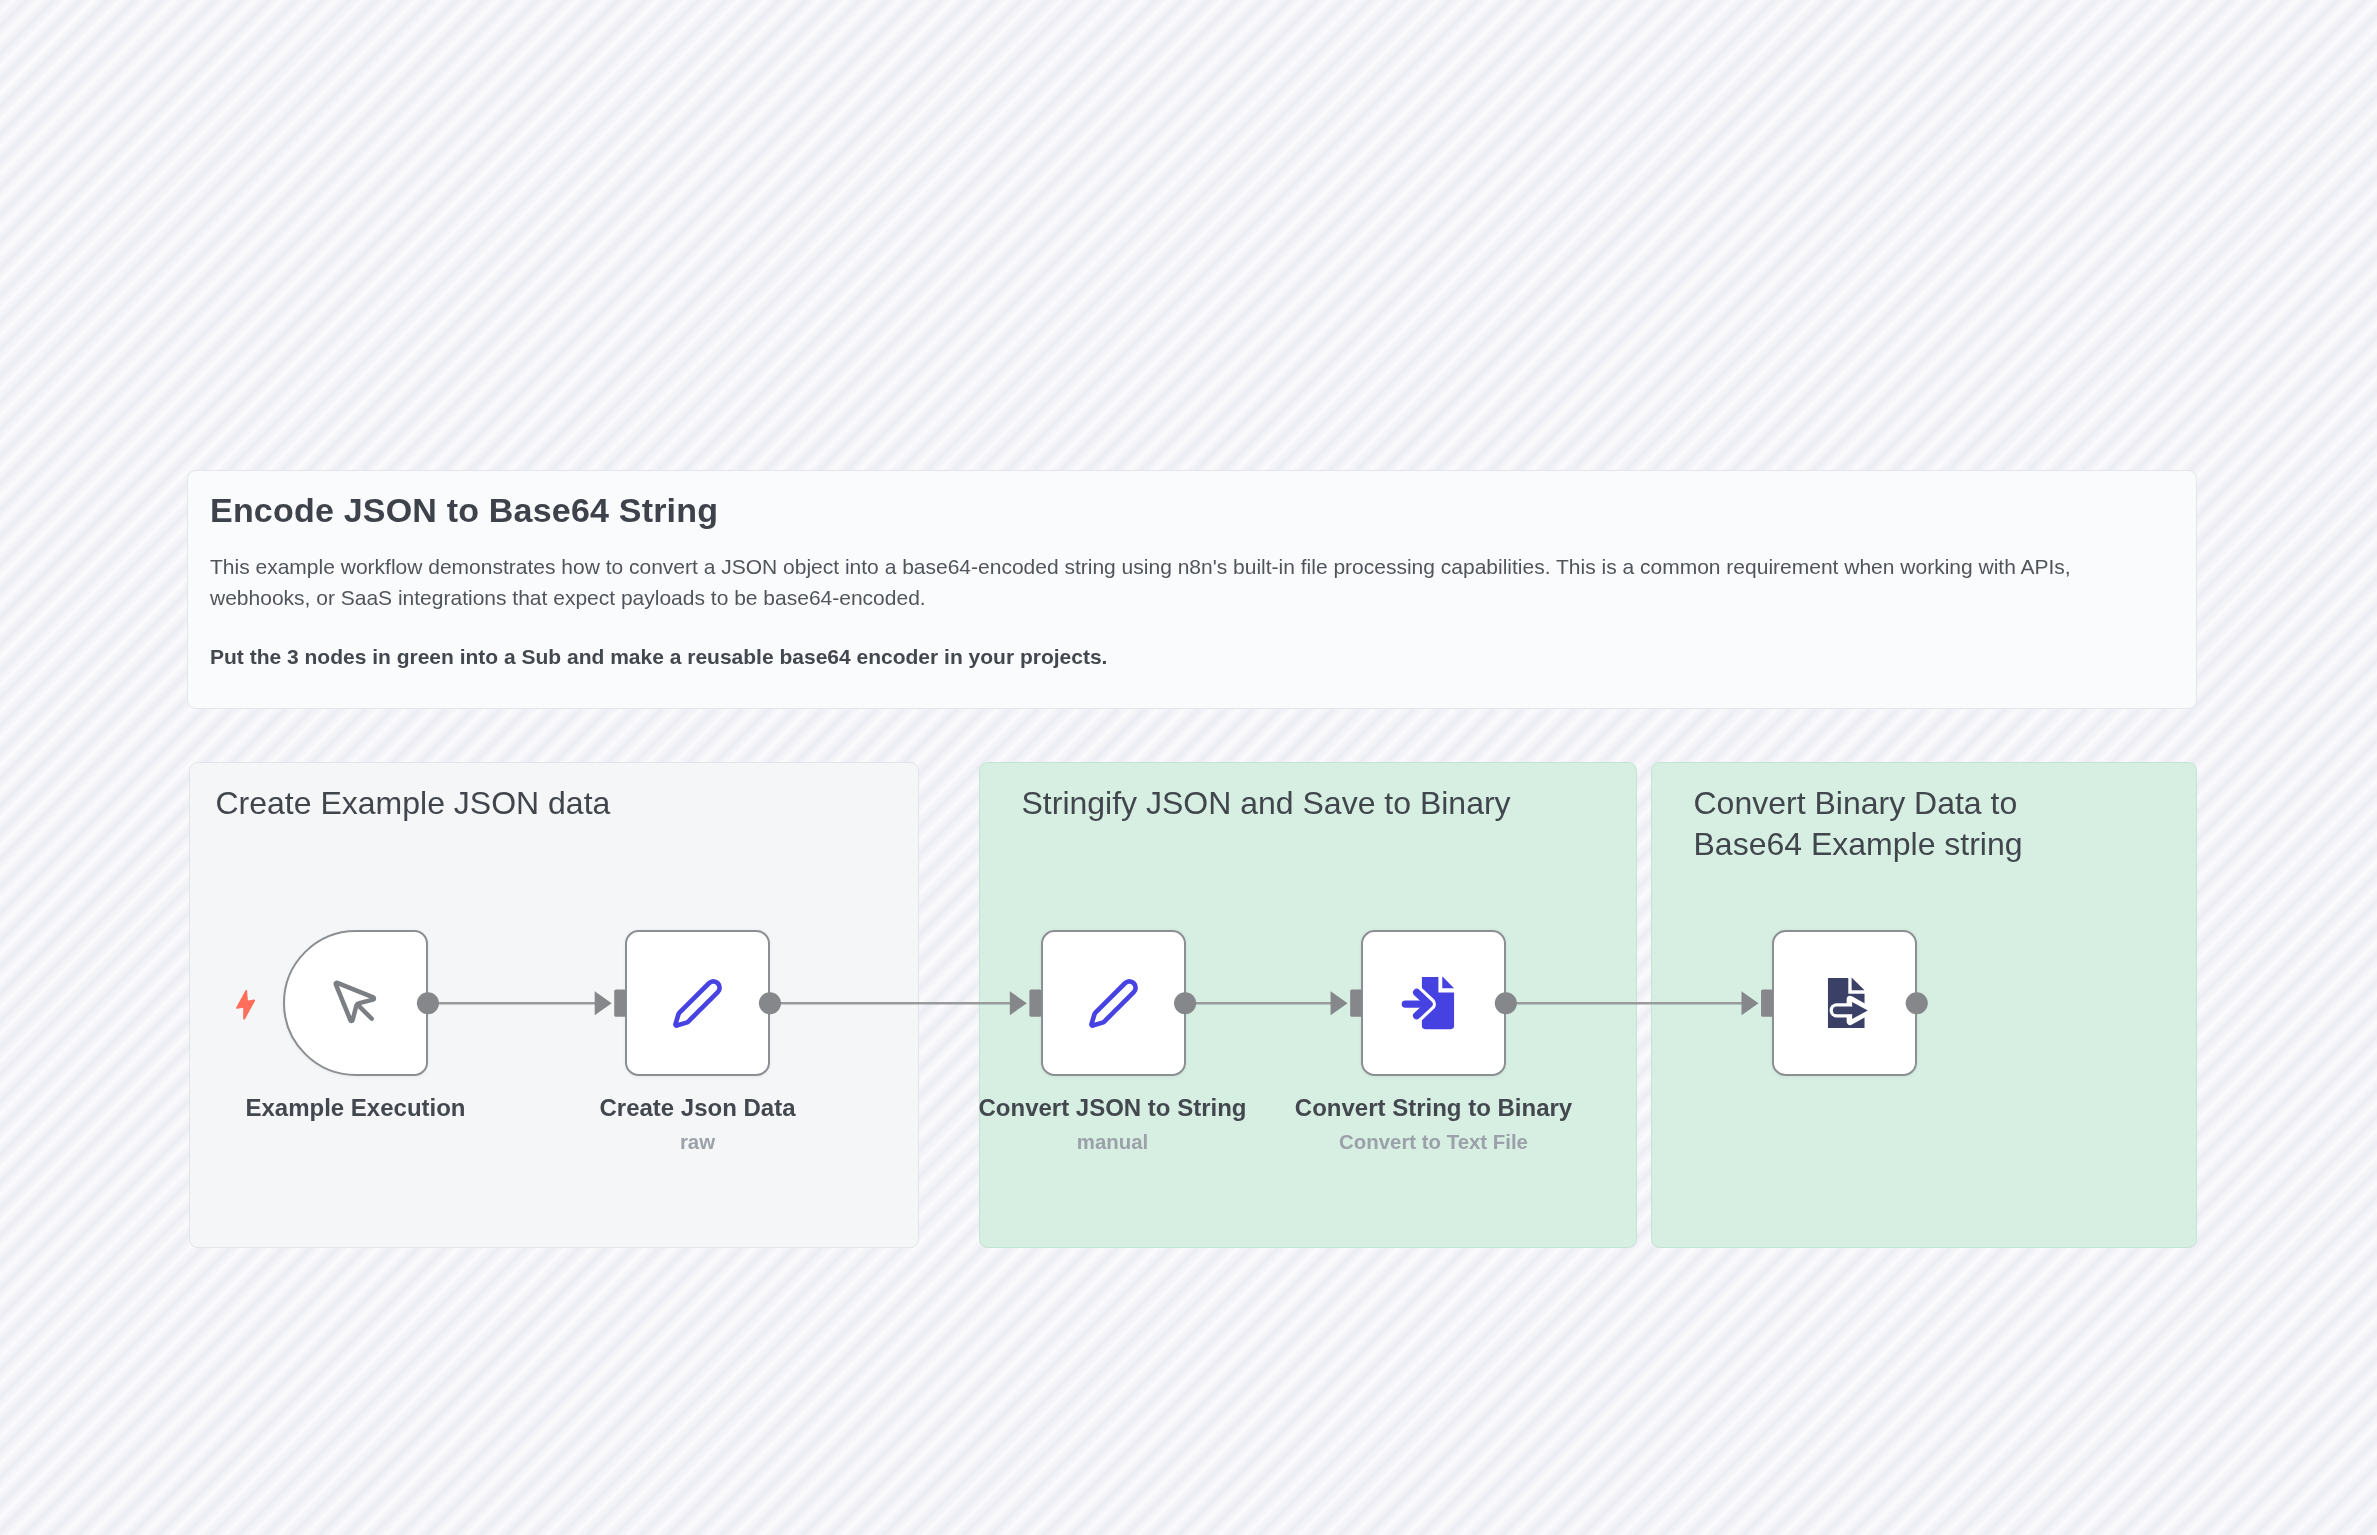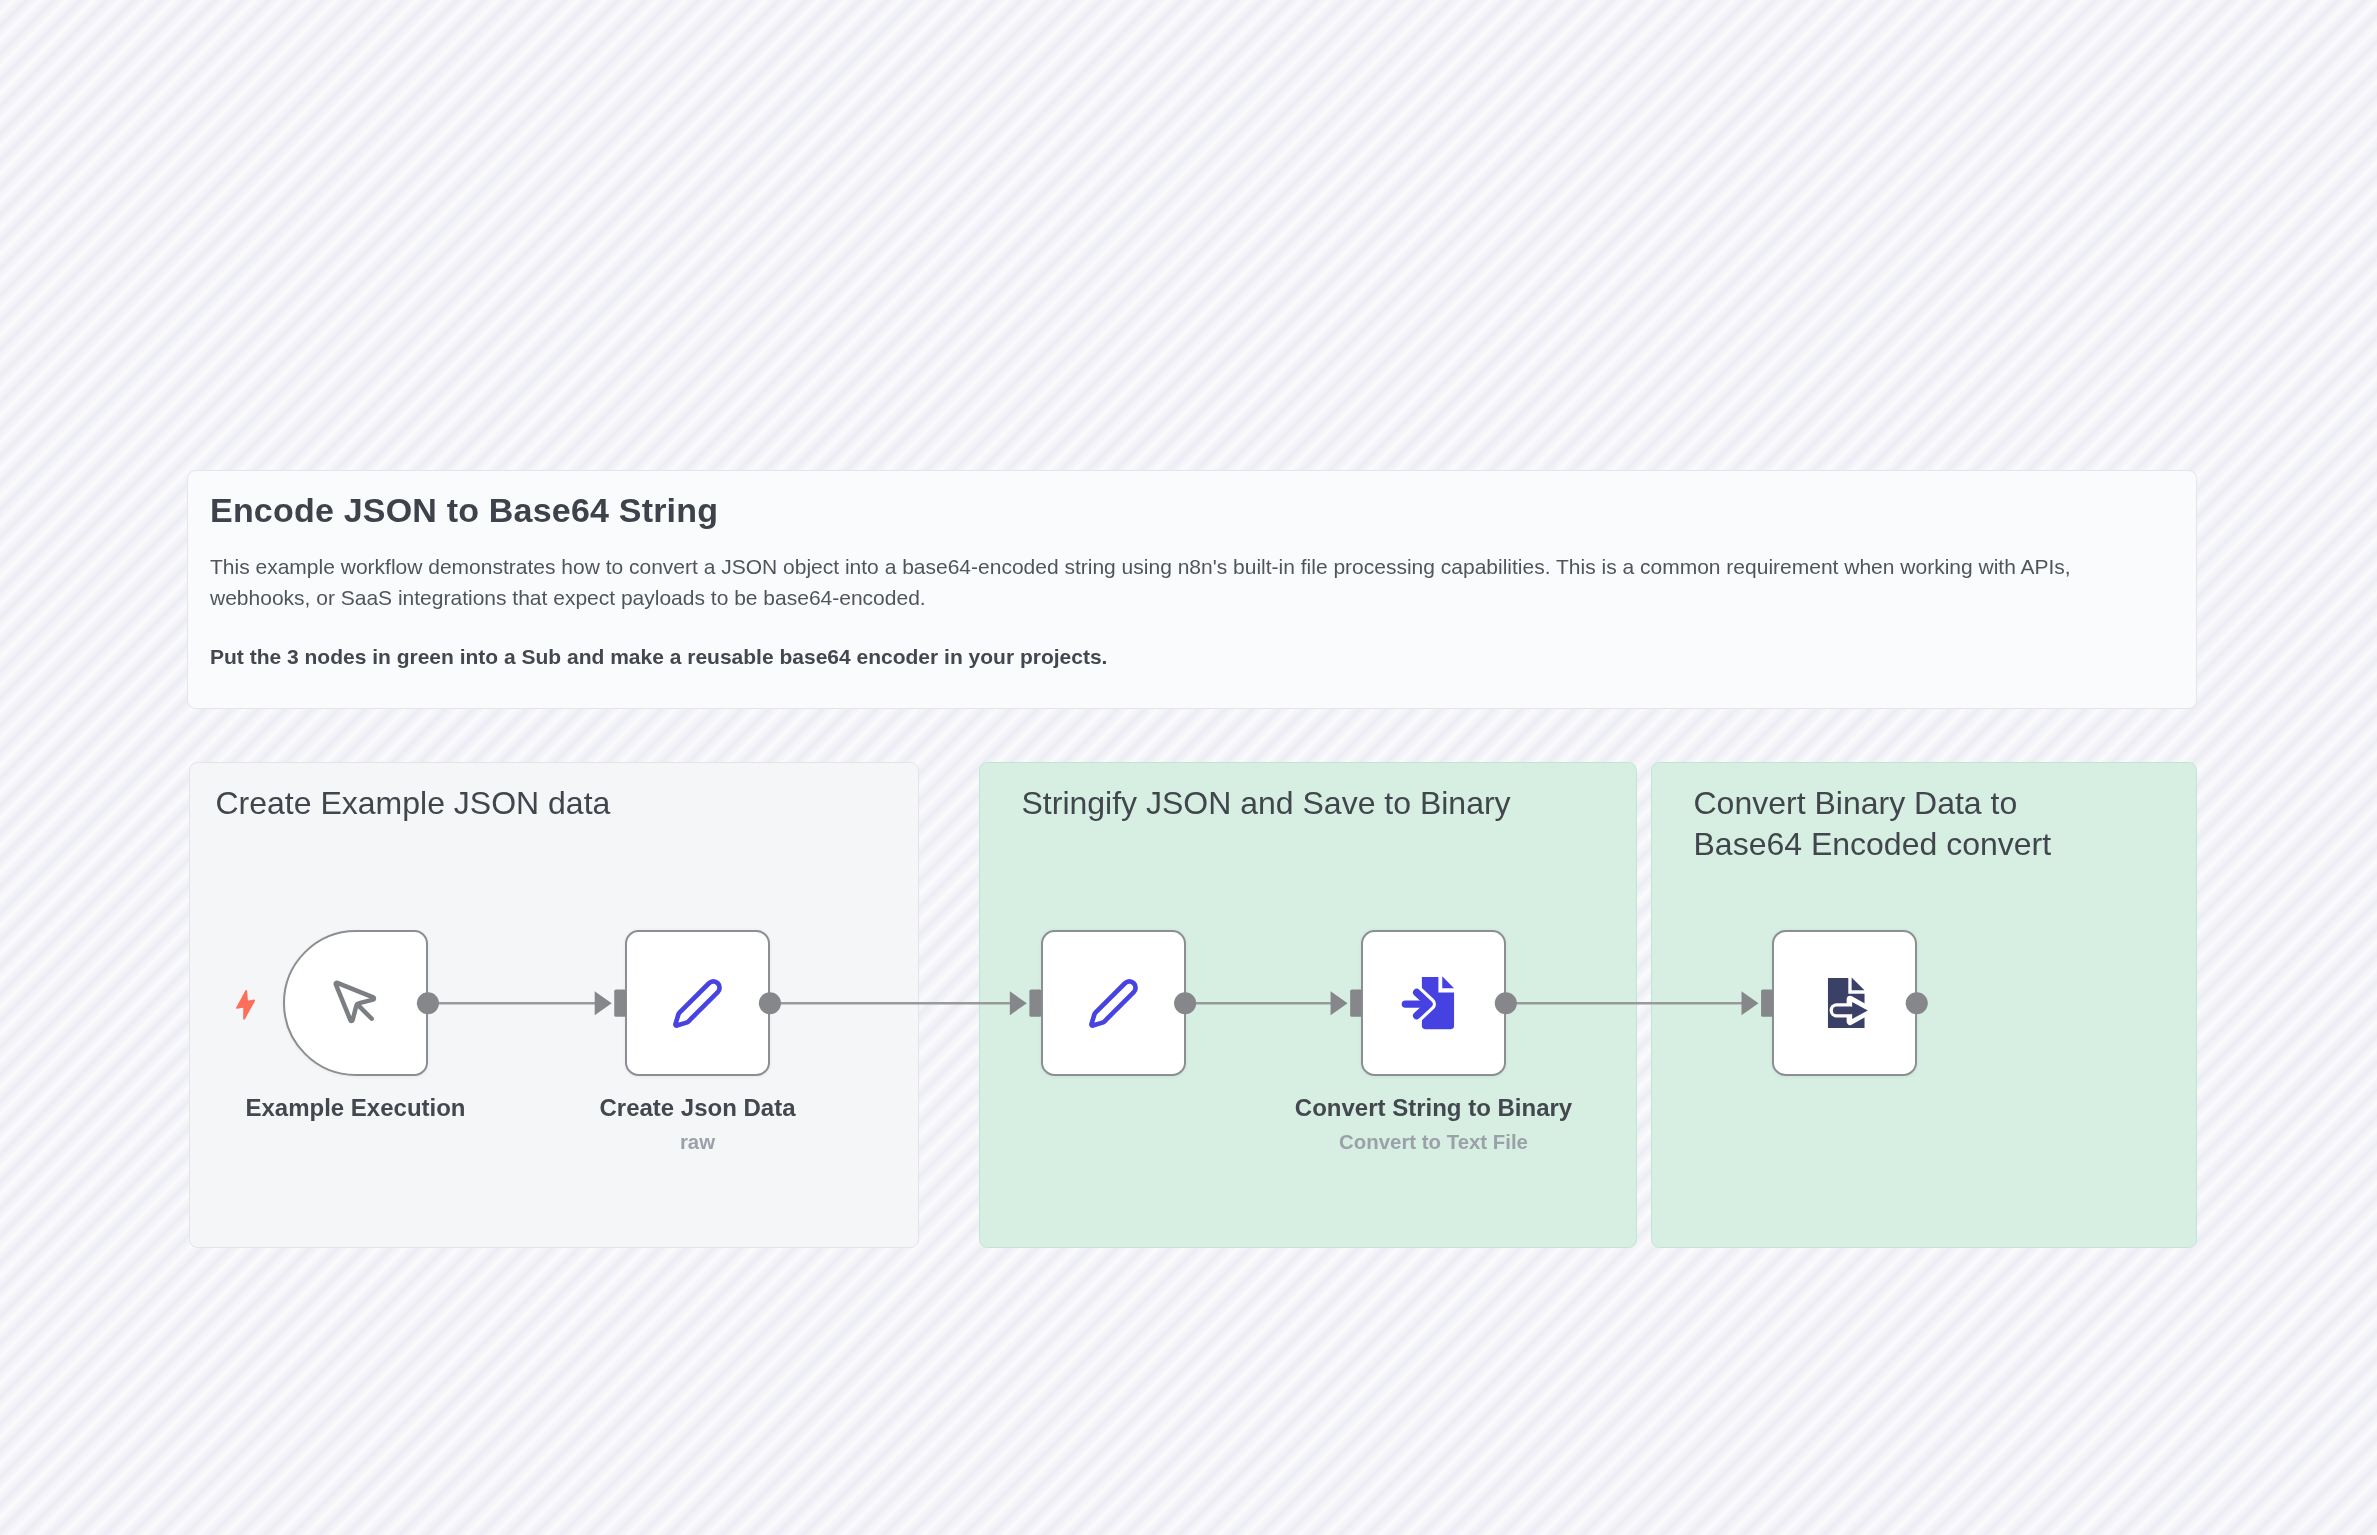--- a/index.html
+++ b/index.html
@@ -65,21 +65,21 @@
     <p class="em">Put the 3 nodes in green into a Sub and make a reusable base64 encoder in your projects.</p>
   </section>
 
   <section class="note plain" id="note-1">
     <h2>Create Example JSON data</h2>
   </section>
   <section class="note green" id="note-2">
     <h2>Stringify JSON and Save to Binary</h2>
   </section>
   <section class="note green" id="note-3">
-    <h2 class="narrow">Convert Binary Data to Base64 Encoded convert</h2>
+    <h2 class="narrow">Convert Binary Data to Base64 Example string</h2>
   </section>
 
   <svg id="bolt" width="32" height="39" viewBox="0 0 24 24">
     <path d="M13.2 1.8 4.2 13.2h5.4L8 22.2 17.8 10h-5.4Z" fill="#ff6e5a" stroke="#ff6e5a" stroke-width="1.4" stroke-linejoin="round"></path>
   </svg>
 
   <div class="node trigger" style="left:283px">
     <svg width="54" height="54" viewBox="0 0 24 24">
       <g fill="none" stroke="#7b7e83" stroke-width="2" stroke-linecap="round" stroke-linejoin="round">
         <path d="M12.586 12.586 19 19"></path>
@@ -122,20 +122,24 @@
     </svg>
   </div>
 
   <div class="nlabel" style="left:194px">
     <div class="lbl">Example Execution</div>
   </div>
   <div class="nlabel" style="left:536px">
     <div class="lbl">Create Json Data</div>
     <div class="sub">raw</div>
   </div>
+  <div class="nlabel" style="left:951px">
+    <div class="lbl">Convert JSON to String</div>
+    <div class="sub">manual</div>
+  </div>
   <div class="nlabel" style="left:1272px">
     <div class="lbl">Convert String to Binary</div>
     <div class="sub">Convert to Text File</div>
   </div>
 
   <svg id="wires" width="2377" height="1536" viewBox="0 0 2794 1805">
     <g stroke="#989a9c" stroke-width="3">
       <line x1="514" y1="1179" x2="703" y2="1179"></line>
       <line x1="916" y1="1179" x2="1191" y2="1179"></line>
       <line x1="1404" y1="1179" x2="1568" y2="1179"></line>

